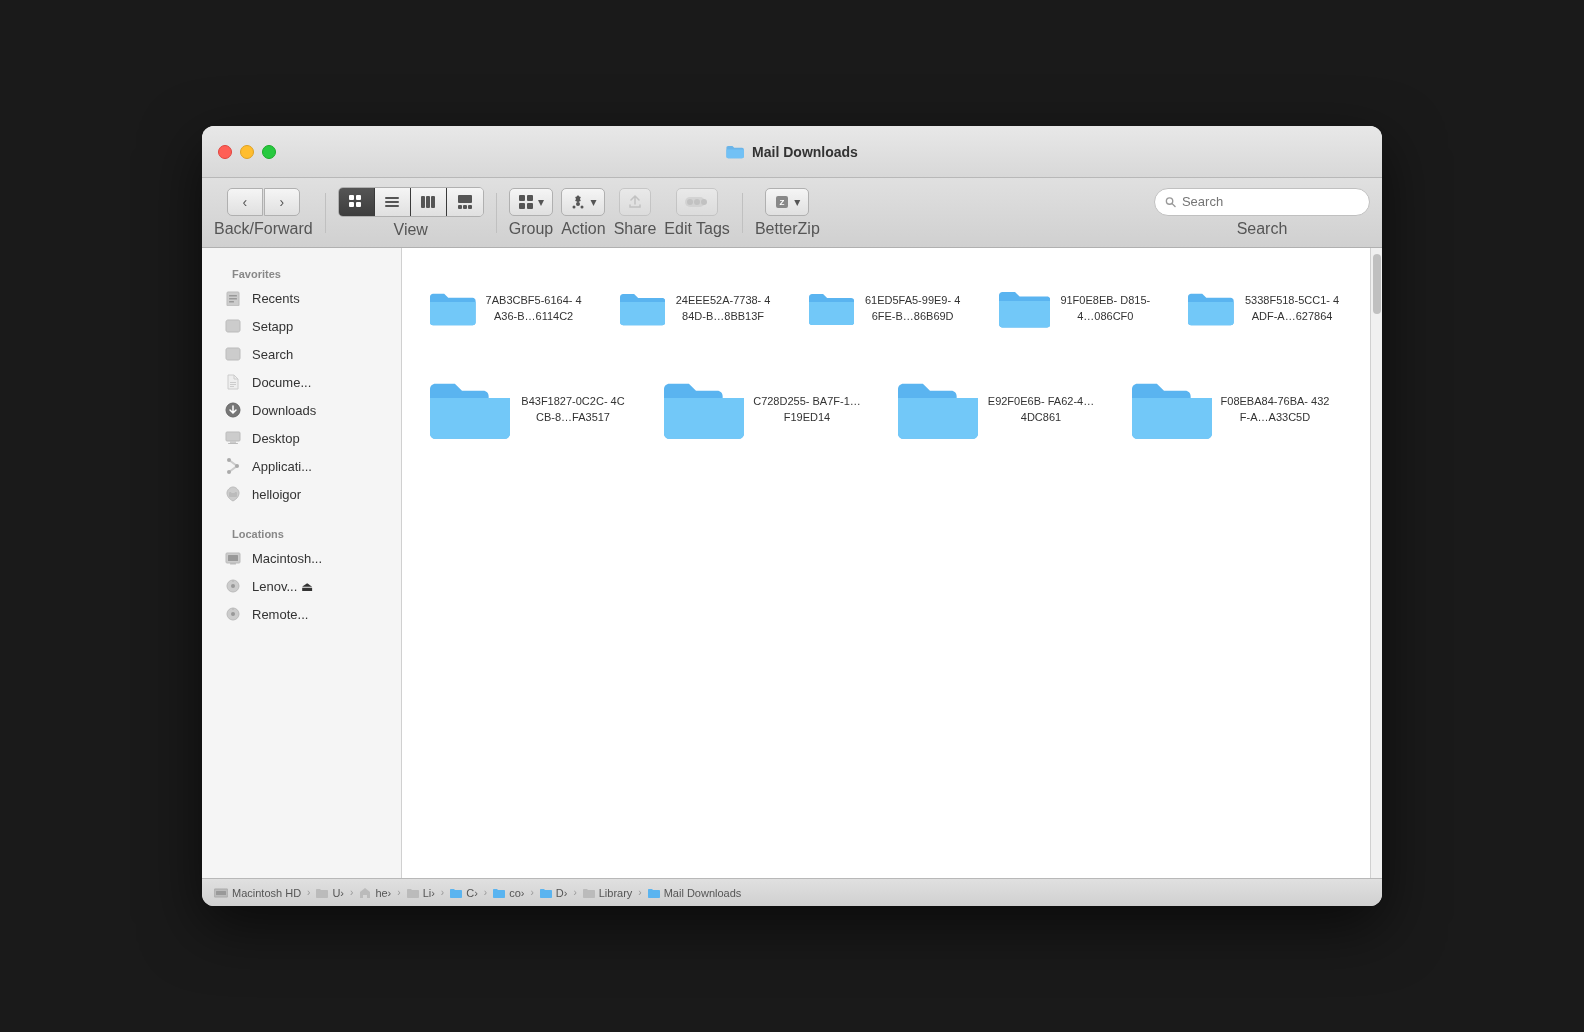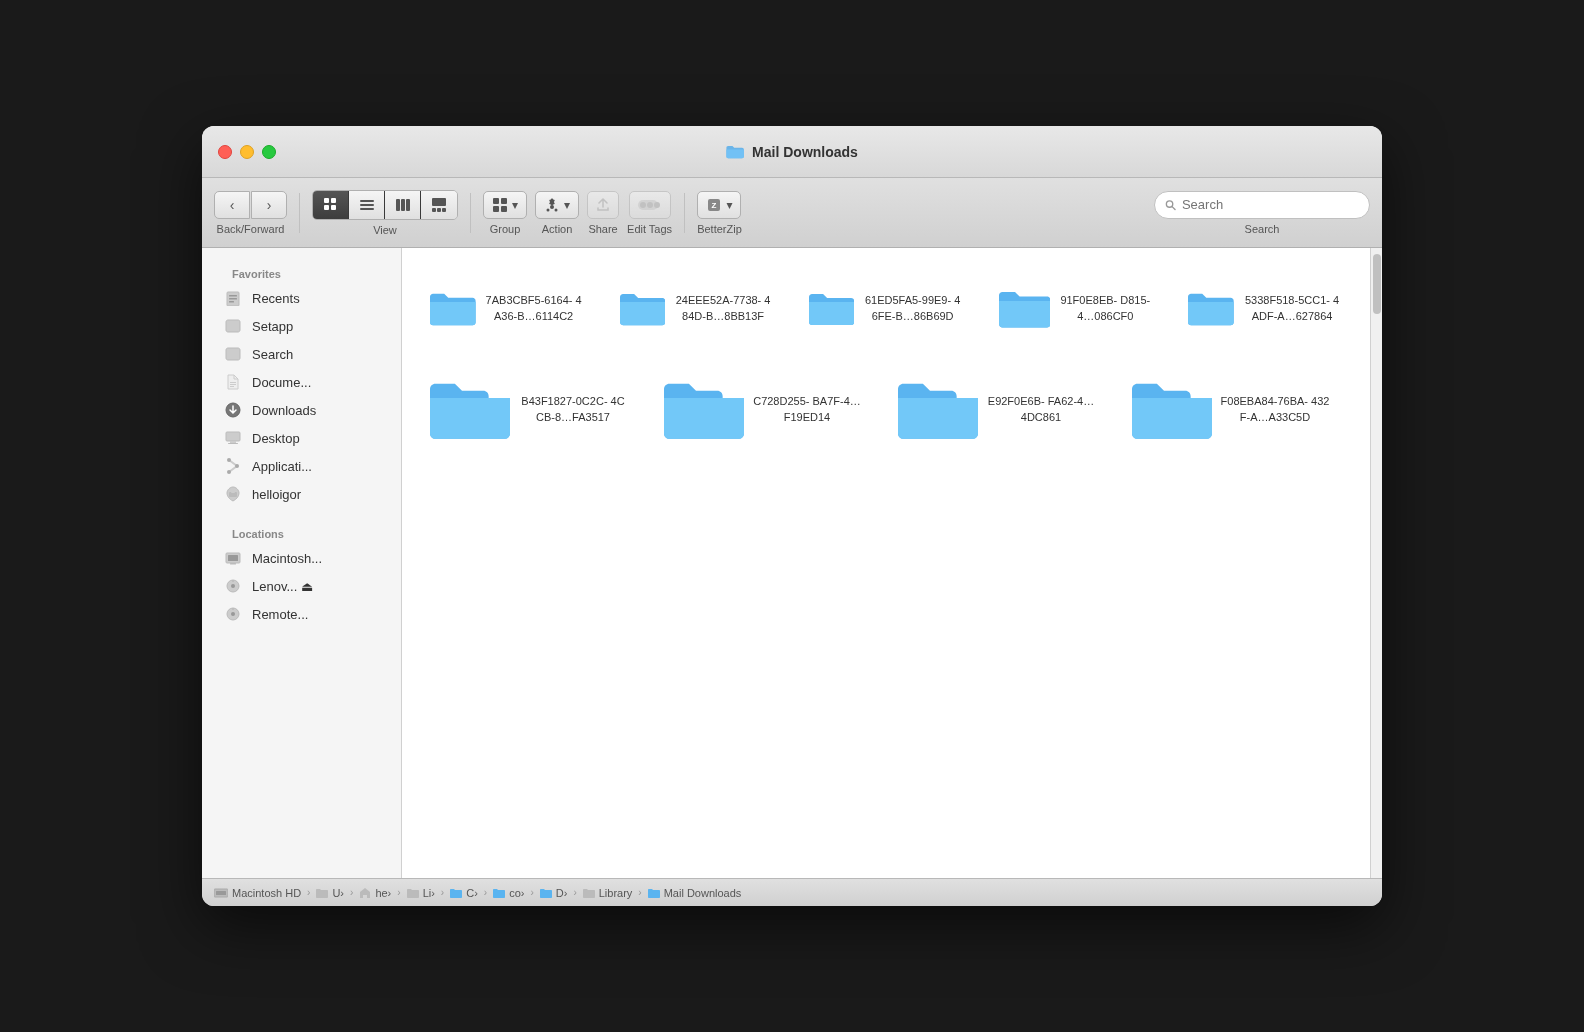--- a/index.html
+++ b/index.html
@@ -76,21 +76,21 @@
       display: flex;
       flex-direction: column;
       align-items: center;
       gap: 4px;
     }
     .toolbar-buttons {
       display: flex;
       gap: 2px;
     }
     .toolbar-label {
-      font-size: 11px;
+      font-size: 16px;
       color: #555;
     }
     .nav-btn {
       width: 36px;
       height: 28px;
       background: linear-gradient(to bottom, #f5f5f5, #e0e0e0);
       border: 1px solid #b0b0b0;
       border-radius: 5px;
       display: flex;
       align-items: center;
@@ -637,21 +637,21 @@
         </div>
 
         <div class="file-item">
           <div class="folder-icon">
             <svg viewBox="0 0 90 70" fill="none">
               <path d="M0 12C0 8.7 2.7 6 6 6H28L36 14H60C63.3 14 66 16.7 66 20V22H84C87.3 22 90 24.7 90 28V62C90 65.3 87.3 68 84 68H6C2.7 68 0 65.3 0 62V12Z" fill="#5ab4f0"></path>
               <path d="M0 22H90V62C90 65.3 87.3 68 84 68H6C2.7 68 0 65.3 0 62V22Z" fill="#72c8f8"></path>
             </svg>
           </div>
           <span class="file-name">C728D255-
-BA7F-4…F19ED14</span>
+BA7F-1…F19ED14</span>
         </div>
 
         <div class="file-item">
           <div class="folder-icon">
             <svg viewBox="0 0 90 70" fill="none">
               <path d="M0 12C0 8.7 2.7 6 6 6H28L36 14H60C63.3 14 66 16.7 66 20V22H84C87.3 22 90 24.7 90 28V62C90 65.3 87.3 68 84 68H6C2.7 68 0 65.3 0 62V12Z" fill="#5ab4f0"></path>
               <path d="M0 22H90V62C90 65.3 87.3 68 84 68H6C2.7 68 0 65.3 0 62V22Z" fill="#72c8f8"></path>
             </svg>
           </div>
           <span class="file-name">E92F0E6B-

